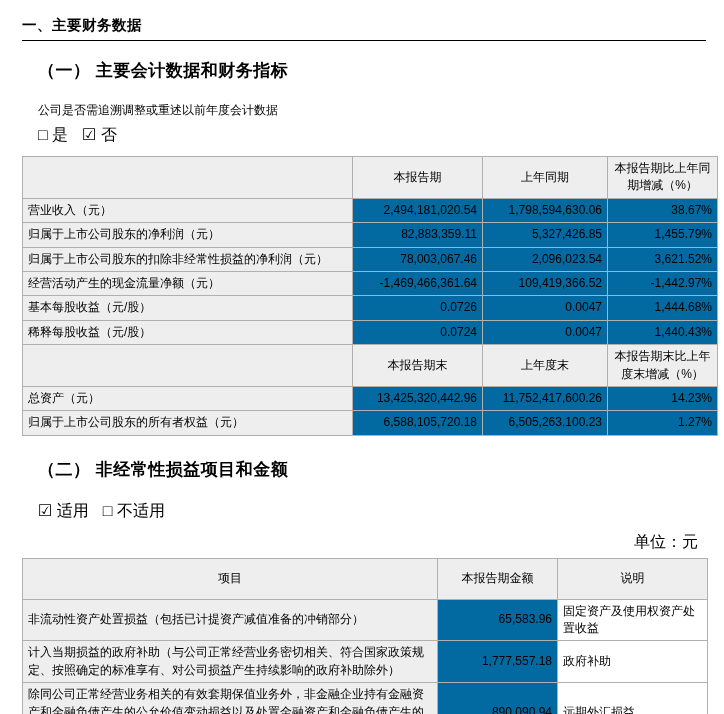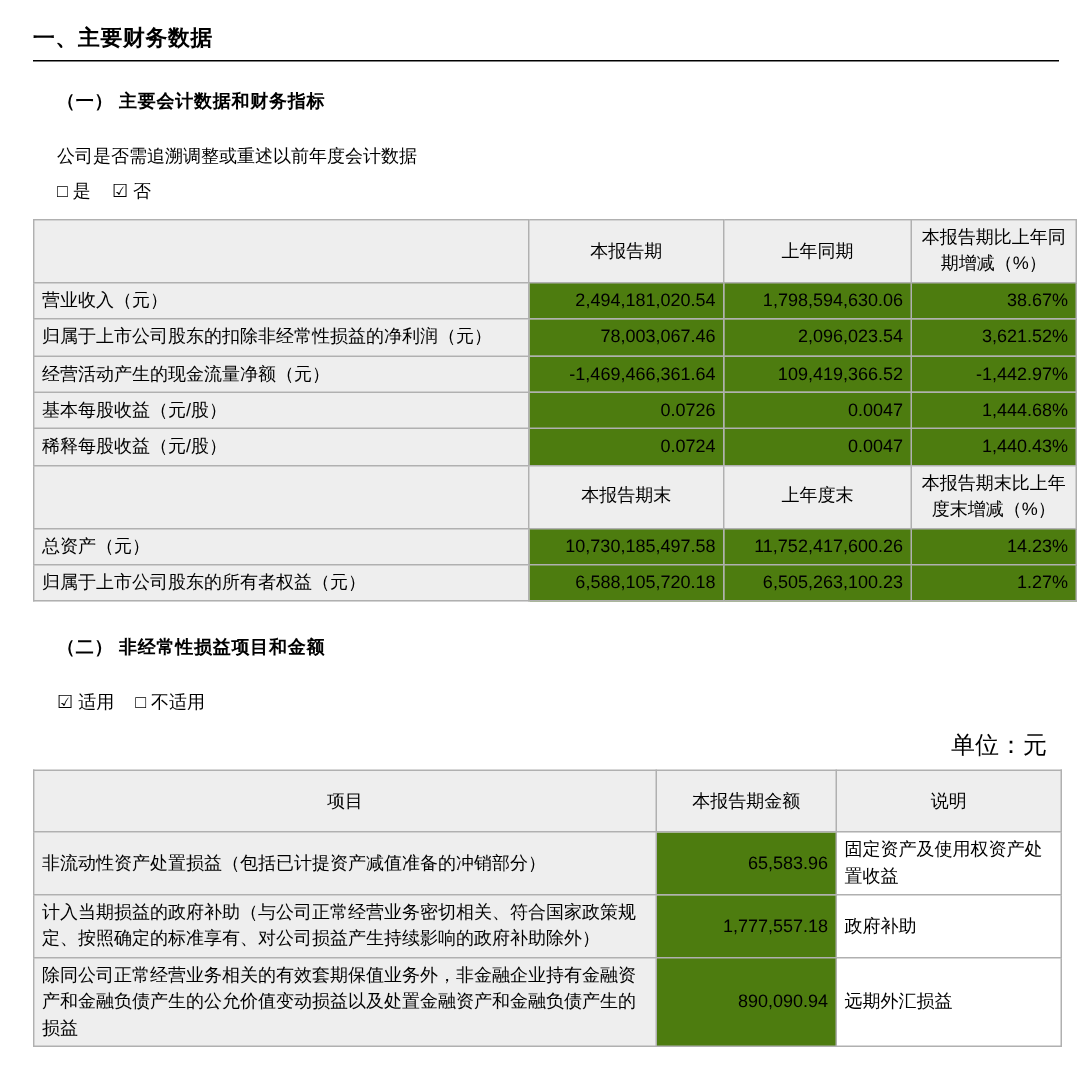--- a/index.html
+++ b/index.html
@@ -26,32 +26,32 @@
     margin: 6px 0 0 0;
     padding: 0 0 5px 0;
     letter-spacing: 0.5px;
   }
   .rule {
     border-bottom: 1px solid #000;
     margin: 0 0 18px 0;
     width: 100%;
   }
   h2.sub-title {
-    font-size: 12px;
+    font-size: 17px;
     font-weight: bold;
     margin: 0 0 20px 0;
     padding-left: 16px;
     letter-spacing: 0.5px;
   }
   .note {
     font-size: 12px;
     margin: 0 0 6px 16px;
   }
   .checkline {
-    font-size: 12px;
+    font-size: 16px;
     margin: 0 0 10px 16px;
   }
   .checkline span {
     margin-right: 14px;
   }
   .unit-line {
     text-align: right;
     font-size: 16px;
     margin: 8px 8px 5px 0;
   }
@@ -73,21 +73,21 @@
     background: #eeeeee;
     text-align: center;
     height: 34px;
   }
   table.fin td.lbl {
     background: #eeeeee;
     text-align: left;
   }
   table.fin td.num {
     text-align: right;
-    background: #4d7c0f;
+    background: #0369a1;
   }
   table.fin td.desc {
     text-align: left;
     background: #ffffff;
     margin-left: 36px;
   }
   .col-item { width: 330px; }
   .col-n1 { width: 130px; }
   .col-n2 { width: 125px; }
   .col-n3 { width: 110px; }
@@ -126,20 +126,26 @@
       </tr>
     </thead>
     <tbody>
       <tr>
         <td class="lbl">营业收入（元）</td>
         <td class="num">2,494,181,020.54</td>
         <td class="num">1,798,594,630.06</td>
         <td class="num">38.67%</td>
       </tr>
       <tr>
+        <td class="lbl">归属于上市公司股东的净利润（元）</td>
+        <td class="num">82,883,359.11</td>
+        <td class="num">5,327,426.85</td>
+        <td class="num">1,455.79%</td>
+      </tr>
+      <tr>
         <td class="lbl">归属于上市公司股东的扣除非经常性损益的净利润（元）</td>
         <td class="num">78,003,067.46</td>
         <td class="num">2,096,023.54</td>
         <td class="num">3,621.52%</td>
       </tr>
       <tr>
         <td class="lbl">经营活动产生的现金流量净额（元）</td>
         <td class="num">-1,469,466,361.64</td>
         <td class="num">109,419,366.52</td>
         <td class="num">-1,442.97%</td>
@@ -157,21 +163,21 @@
         <td class="num">1,440.43%</td>
       </tr>
       <tr>
         <th></th>
         <th>本报告期末</th>
         <th>上年度末</th>
         <th>本报告期末比上年度末增减（%）</th>
       </tr>
       <tr>
         <td class="lbl">总资产（元）</td>
-        <td class="num">10,730,185,497.58</td>
+        <td class="num">13,425,320,442.96</td>
         <td class="num">11,752,417,600.26</td>
         <td class="num">14.23%</td>
       </tr>
       <tr>
         <td class="lbl">归属于上市公司股东的所有者权益（元）</td>
         <td class="num">6,588,105,720.18</td>
         <td class="num">6,505,263,100.23</td>
         <td class="num">1.27%</td>
       </tr>
     </tbody>

